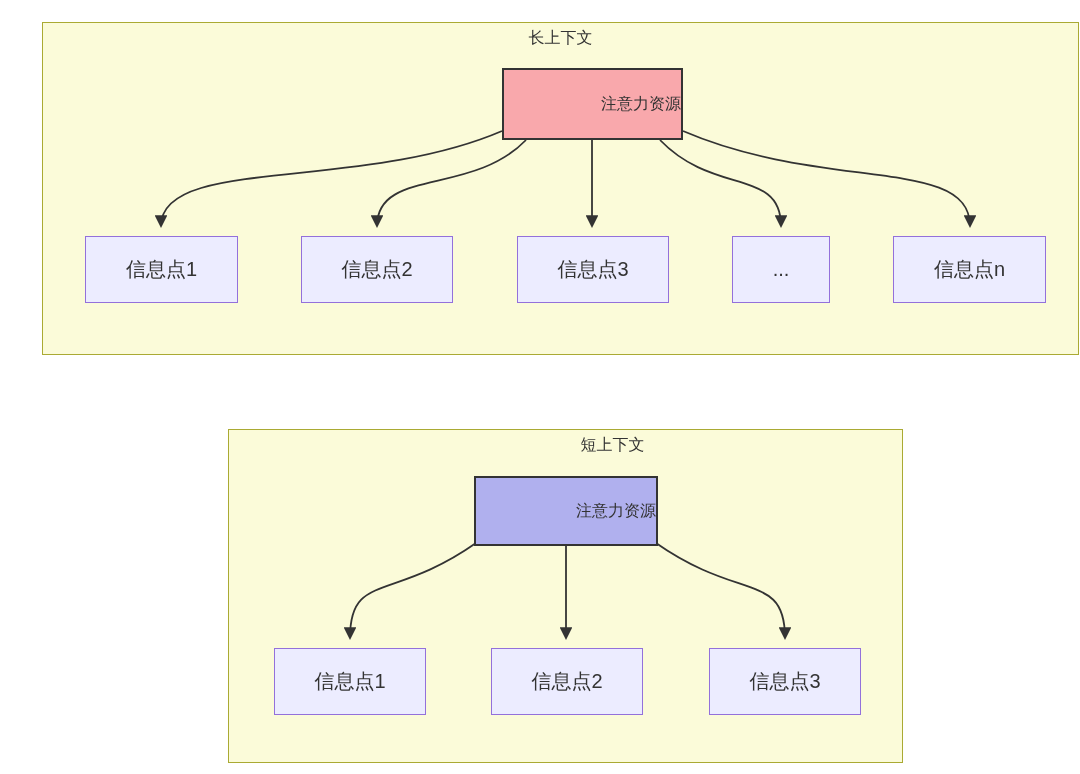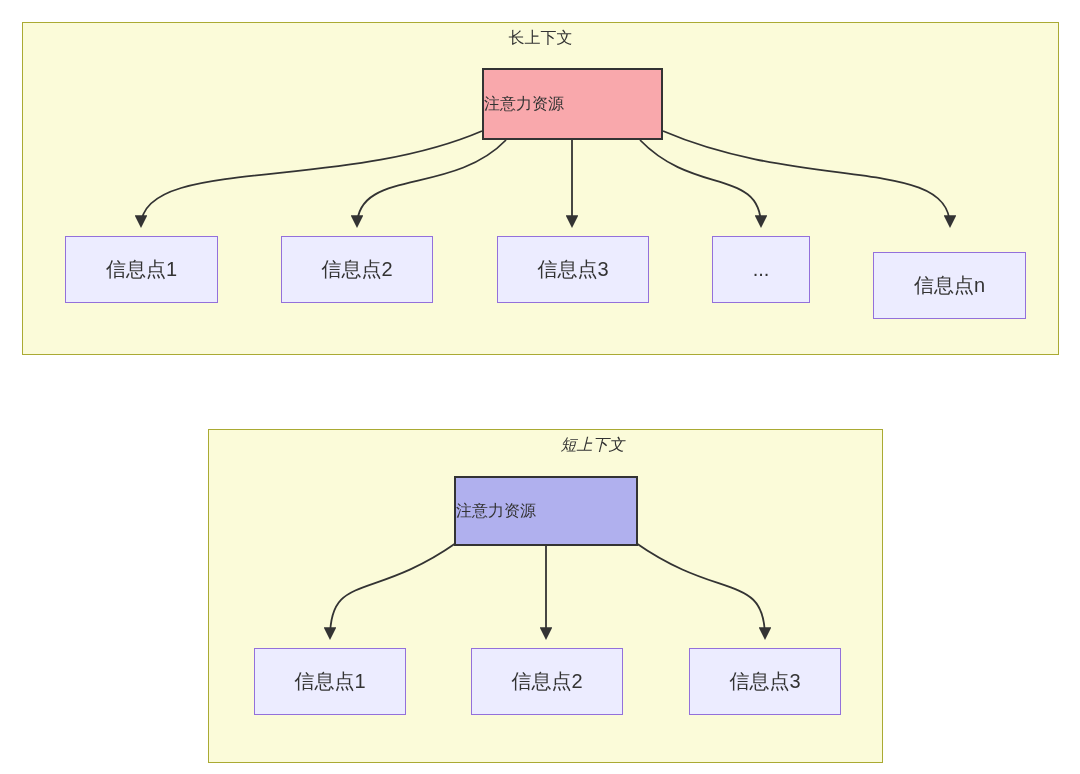--- a/index.html
+++ b/index.html
@@ -8,55 +8,55 @@
     --attention-long-fill:#f9a8ac; --attention-short-fill:#b0b0ee;
     --attention-border:#333333; --edge-color:#333333; --text-color:#333333;
     --page-bg:#ffffff;
   }
   html,body{margin:0;padding:0;}
   body{
     width:1080px;height:774px;background:var(--page-bg);
     font-family:"Liberation Sans","DejaVu Sans",sans-serif;
     color:var(--text-color);position:relative;overflow:hidden;
   }
-  .canvas{position:absolute;inset:0;}
+  .canvas{position:absolute;inset:0;margin-left:20px;}
   .group-container{
     position:absolute;background:var(--container-fill);
     border:1px solid var(--container-border);box-sizing:border-box;z-index:1;
   }
   .group-title{
     position:absolute;top:6px;left:0;width:100%;text-align:center;
     font-size:16px;color:var(--text-color);z-index:2;
   }
   svg.edges{position:absolute;left:0;top:0;z-index:2;pointer-events:none;}
   svg.edges path.edge{fill:none;stroke:var(--edge-color);stroke-width:1.8px;}
   svg.edges .arrowhead{fill:var(--edge-color);}
   .attention-box{
-    position:absolute;display:flex;align-items:center;justify-content:flex-start;
+    position:absolute;display:flex;align-items:center;justify-content:flex-end;
     border:2px solid var(--attention-border);box-sizing:border-box;
     font-size:16px;color:var(--text-color);z-index:3;
   }
   .attention-long{background:var(--attention-long-fill);}
   .attention-short{background:var(--attention-short-fill);}
   .info-node{
     position:absolute;display:flex;align-items:center;justify-content:center;
     background:var(--node-fill);border:1px solid var(--node-border);
     box-sizing:border-box;font-size:20px;color:var(--text-color);z-index:3;
   }
 </style>
 </head>
 <body>
 
 <div class="canvas">
 
   <div class="group-container" style="left:22px;top:22px;width:1037px;height:333px;"></div>
   <div class="group-title" style="left:22px;top:28px;width:1037px;">长上下文</div>
 
   <div class="group-container" style="left:208px;top:429px;width:675px;height:334px;"></div>
-  <div class="group-title" style="left:208px;top:435px;width:769px;font-style:italic;">短上下文</div>
+  <div class="group-title" style="left:208px;top:435px;width:769px;">短上下文</div>
 
   <svg class="edges" width="1080" height="774" viewBox="0 0 1080 774">
     <defs>
       <marker id="arrow" viewBox="0 0 10 10" refX="8.5" refY="5" markerWidth="7" markerHeight="7" orient="auto-start-reverse">
         <path class="arrowhead" d="M 0 0 L 10 5 L 0 10 z"></path>
       </marker>
     </defs>
 
     <path class="edge" marker-end="url(#arrow)" d="M 482 131 C 340 192, 141 156, 141 226"></path>
     <path class="edge" marker-end="url(#arrow)" d="M 506 140 C 452 196, 357 168, 357 226"></path>
@@ -77,21 +77,21 @@
   </div>
   <div class="info-node" style="left:281px;top:236px;width:152px;height:67px;">
     <span>信息点2</span>
   </div>
   <div class="info-node" style="left:497px;top:236px;width:152px;height:67px;">
     <span>信息点3</span>
   </div>
   <div class="info-node" style="left:712px;top:236px;width:98px;height:67px;">
     <span>...</span>
   </div>
-  <div class="info-node" style="left:873px;top:252px;width:153px;height:67px;">
+  <div class="info-node" style="left:873px;top:236px;width:153px;height:67px;">
     <span>信息点n</span>
   </div>
 
   <div class="attention-box attention-short" style="left:454px;top:476px;width:184px;height:70px;">
     <span>注意力资源</span>
   </div>
   <div class="info-node" style="left:254px;top:648px;width:152px;height:67px;">
     <span>信息点1</span>
   </div>
   <div class="info-node" style="left:471px;top:648px;width:152px;height:67px;">

